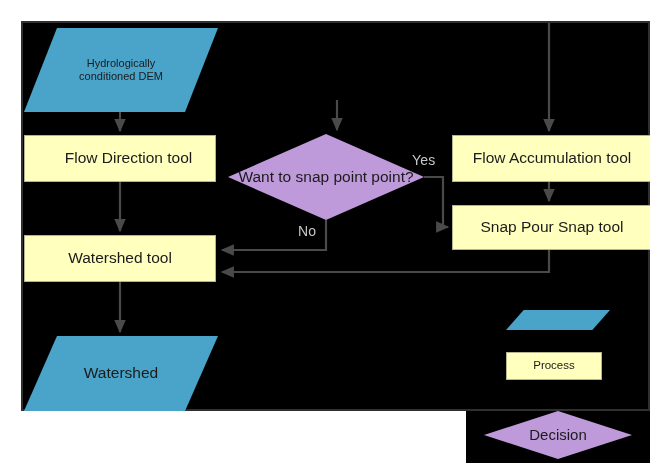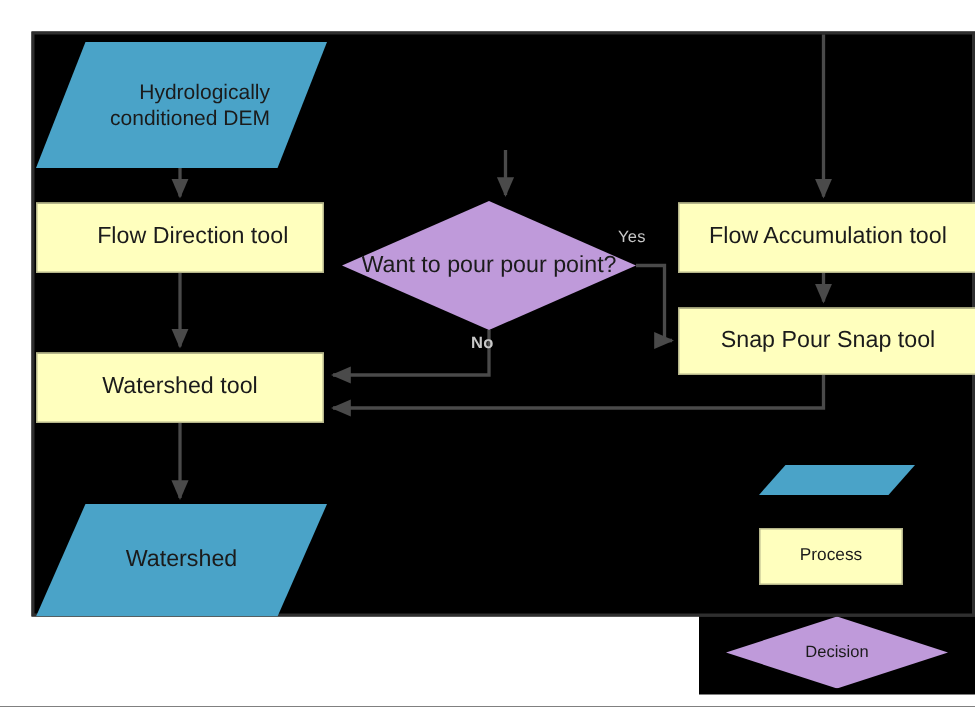--- a/index.html
+++ b/index.html
@@ -36,41 +36,41 @@
     background:#bf9ada;
   }
   .decision span{font-size:15.5px;}
 
   
   .shape-data{clip-path:polygon(17% 0%, 100% 0%, 83% 100%, 0% 100%);}
   .shape-decision{clip-path:polygon(50% 0%, 100% 50%, 50% 100%, 0% 50%);}
 
   
   #node-dem{left:24px;top:28px;width:194px;height:84px;}
-  #node-dem span{font-size:14px;text-align:right;width:118px;}
+  #node-dem span{font-size:11px;text-align:center;width:118px;}
   #node-pour-point{left:248px;top:40px;width:180px;height:60px;}
   #node-flow-direction{left:24px;top:135px;width:192px;height:47px;padding-left:17px;}
   #node-watershed-tool{left:24px;top:235px;width:192px;height:47px;}
   #node-watershed-out{left:24px;top:336px;width:194px;height:75px;text-align:center;}
   #node-flow-accumulation{left:452px;top:135px;width:200px;height:47px;}
   #node-snap-pour{left:452px;top:205px;width:200px;height:45px;}
   #node-decision{left:228px;top:134px;width:196px;height:86px;}
 
   
-  .edge-label{position:absolute;font-size:11px;color:#c8c8c8;letter-spacing:.2px;}
+  .edge-label{position:absolute;font-size:14px;color:#c8c8c8;letter-spacing:.2px;}
   #label-yes{left:412px;top:152px;}
-  #label-no{left:314px;top:223px;font-weight:bold;}
+  #label-no{left:298px;top:223px;}
 
   
   #legend-data{left:506px;top:310px;width:104px;height:20px;}
   #legend-data span{font-size:11.5px;margin-top:40px;}
-  #legend-process{left:506px;top:352px;width:96px;height:38px;}
+  #legend-process{left:506px;top:352px;width:96px;height:28px;}
   #legend-process span{font-size:11.5px;}
   #legend-decision{left:484px;top:411px;width:148px;height:48px;}
-  #legend-decision span{font-size:11px;}
+  #legend-decision span{font-size:15px;}
 </style>
 </head>
 <body>
 
 <div id="stage">
 
   <div class="panel" id="main-panel"></div>
   <div class="panel" id="legend-panel"></div>
 
   <svg id="edges" viewBox="0 0 650 471">
@@ -106,21 +106,21 @@
 
   <div class="node process" id="node-flow-direction">
     <span>Flow Direction tool</span>
   </div>
 
   <div class="node process" id="node-flow-accumulation">
     <span>Flow Accumulation tool</span>
   </div>
 
   <div class="node decision shape-decision" id="node-decision">
-    <span>Want to pour pour point?</span>
+    <span>Want to snap point point?</span>
   </div>
 
   <div class="node process" id="node-snap-pour">
     <span>Snap Pour Snap tool</span>
   </div>
 
   <div class="node process" id="node-watershed-tool">
     <span>Watershed tool</span>
   </div>
 

